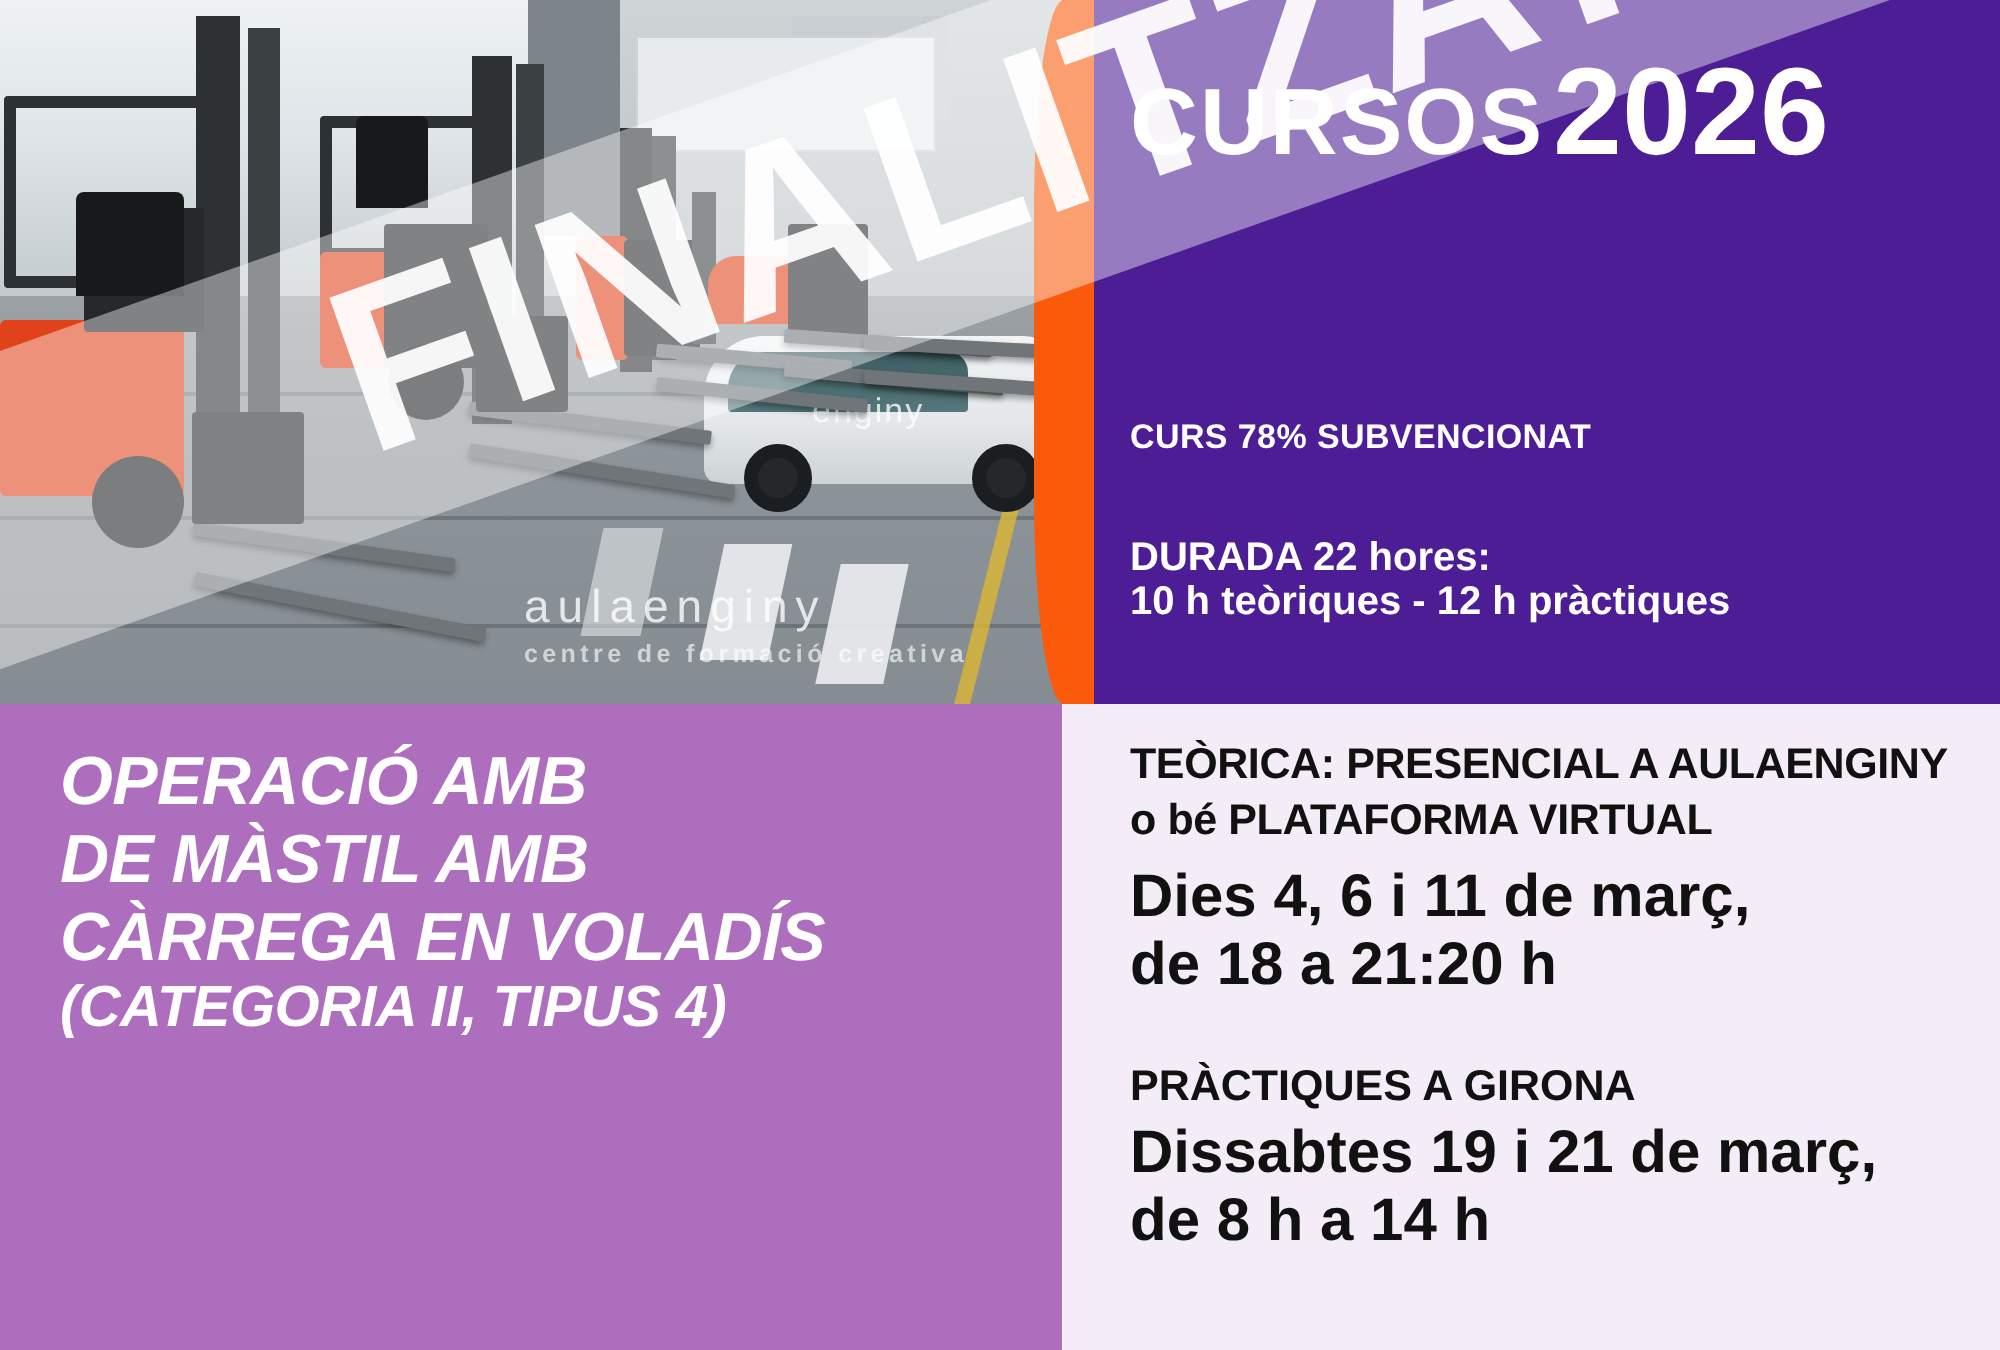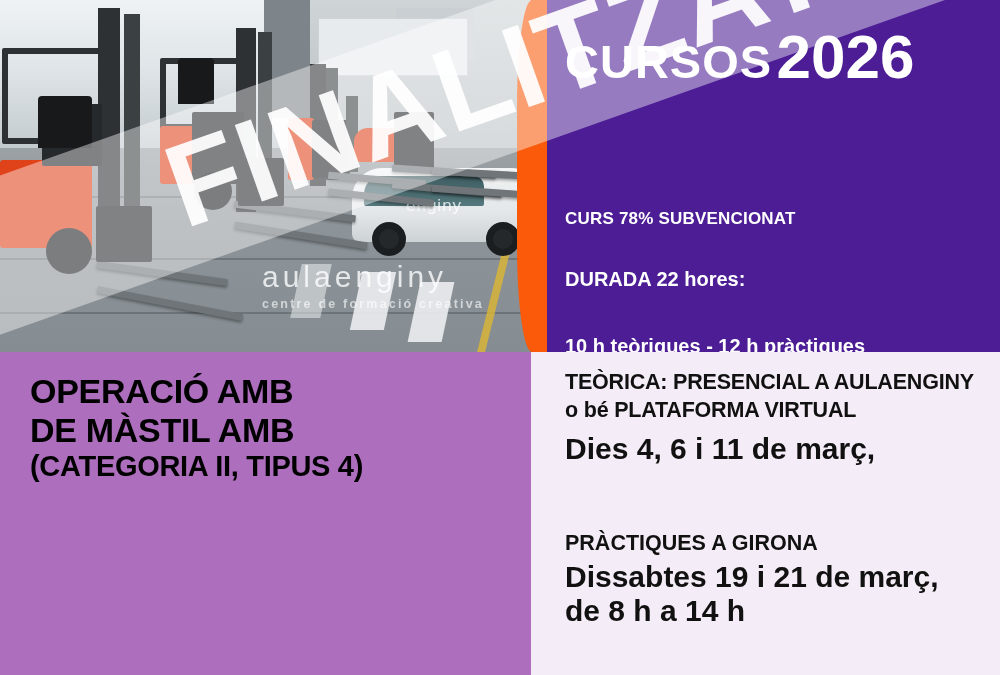--- a/index.html
+++ b/index.html
@@ -74,22 +74,22 @@
     position:absolute; left:406px; top:196px; font-size:17px; letter-spacing:1px;
     color:rgba(255,255,255,.78); font-family:"Liberation Sans",sans-serif;
   }
 
   
   .wm{
     position:absolute; left:262px; top:262px; width:250px; text-align:left;
     pointer-events:none;
   }
   .wm-main{
-    font-size:30px; letter-spacing:4px; color:rgba(255,255,255,.78);
-    font-weight:300; line-height:1;
+    font-size:23px; letter-spacing:4px; color:rgba(255,255,255,.78);
+    font-weight:300; line-height:1;margin-top:30px;
   }
   .wm-sub{
     margin-top:5px; font-size:12.5px; letter-spacing:2.2px;
     color:rgba(255,255,255,.62); font-weight:700;
   }
 
   
   .orange-pane{
     position:absolute; left:531px; top:0; width:469px; height:352px;
     background:#4c1d95;
@@ -104,42 +104,42 @@
   }
   .cursos .w1{ font-size:47px; letter-spacing:1px; }
   .cursos .w2{ font-size:62px; letter-spacing:0px; }
 
   .orange-txt{
     position:absolute; left:34px; color:#ffffff; font-weight:bold;
     line-height:1.12; white-space:nowrap;
   }
   .subv{ top:209px; font-size:17px; letter-spacing:.2px; }
   .durada{ top:268px; font-size:20px; }
-  .durada .l2{ display:block;margin-top:45px; }
+  .durada .l2{ display:block; }
 
   
   .lav-pane{
     position:absolute; left:531px; top:352px; width:469px; height:323px;
     background:#f4ecf6;
   }
   .lav-pane .blk{ position:absolute; left:34px; color:#111111; white-space:nowrap; }
   .teo1{ top:18px;  font-size:21.5px; font-weight:bold; letter-spacing:-.2px; }
   .teo2{ top:46px;  font-size:21.5px; font-weight:bold; letter-spacing:-.2px; }
   .dies { top:80px; font-size:30px;  font-weight:bold; line-height:1.12; }
   .prac1{ top:179px; font-size:21.5px; font-weight:bold;text-align:center; }
   .prac2{ top:208px; font-size:30px;  font-weight:bold; line-height:1.12; }
 
   
   .purple-pane{
     position:absolute; left:0; top:352px; width:531px; height:323px;
     background:#ae6ebe; overflow:hidden;
   }
   .title{
     position:absolute; left:30px; top:20px; width:500px;
-    color:#000000; font-weight:bold; line-height:1.14; letter-spacing:-.3px;
+    color:#ffffff; font-weight:bold; line-height:1.14; letter-spacing:-.3px;font-style:italic;
   }
   .title .l { display:block; font-size:34px; white-space:nowrap;}
   .title .small{ font-size:29px; }
 
   
   .banner{
     position:absolute; left:-120px; top:218px; width:1260px; height:150px;
     transform:rotate(-19.5deg); transform-origin:0 0;
     background:rgba(255,255,255,.42);
     display:flex; align-items:center; justify-content:center;
@@ -248,32 +248,34 @@
       <span class="l1">DURADA 22 hores:</span>
       <span class="l2">10 h teòriques - 12 h pràctiques</span>
     </div>
   </div>
 
   <div class="lav-pane">
     <div class="blk teo1">TEÒRICA: PRESENCIAL A AULAENGINY</div>
     <div class="blk teo2">o bé PLATAFORMA VIRTUAL</div>
     <div class="blk dies">
       <div>Dies 4, 6 i 11 de març,</div>
+      <div>de 18 a 21:20 h</div>
     </div>
     <div class="blk prac1">PRÀCTIQUES A GIRONA</div>
     <div class="blk prac2">
       <div>Dissabtes 19 i 21 de març,</div>
       <div>de 8 h a 14 h</div>
     </div>
   </div>
 
   <div class="purple-pane">
     <div class="title">
       <span class="l">OPERACIÓ AMB</span>
       <span class="l">DE MÀSTIL AMB</span>
+      <span class="l">CÀRREGA EN VOLADÍS</span>
       <span class="l small">(CATEGORIA II, TIPUS 4)</span>
     </div>
   </div>
 
   <div class="banner">
     <span class="banner-text">FINALITZAT</span>
   </div>
 
 </div>
 

